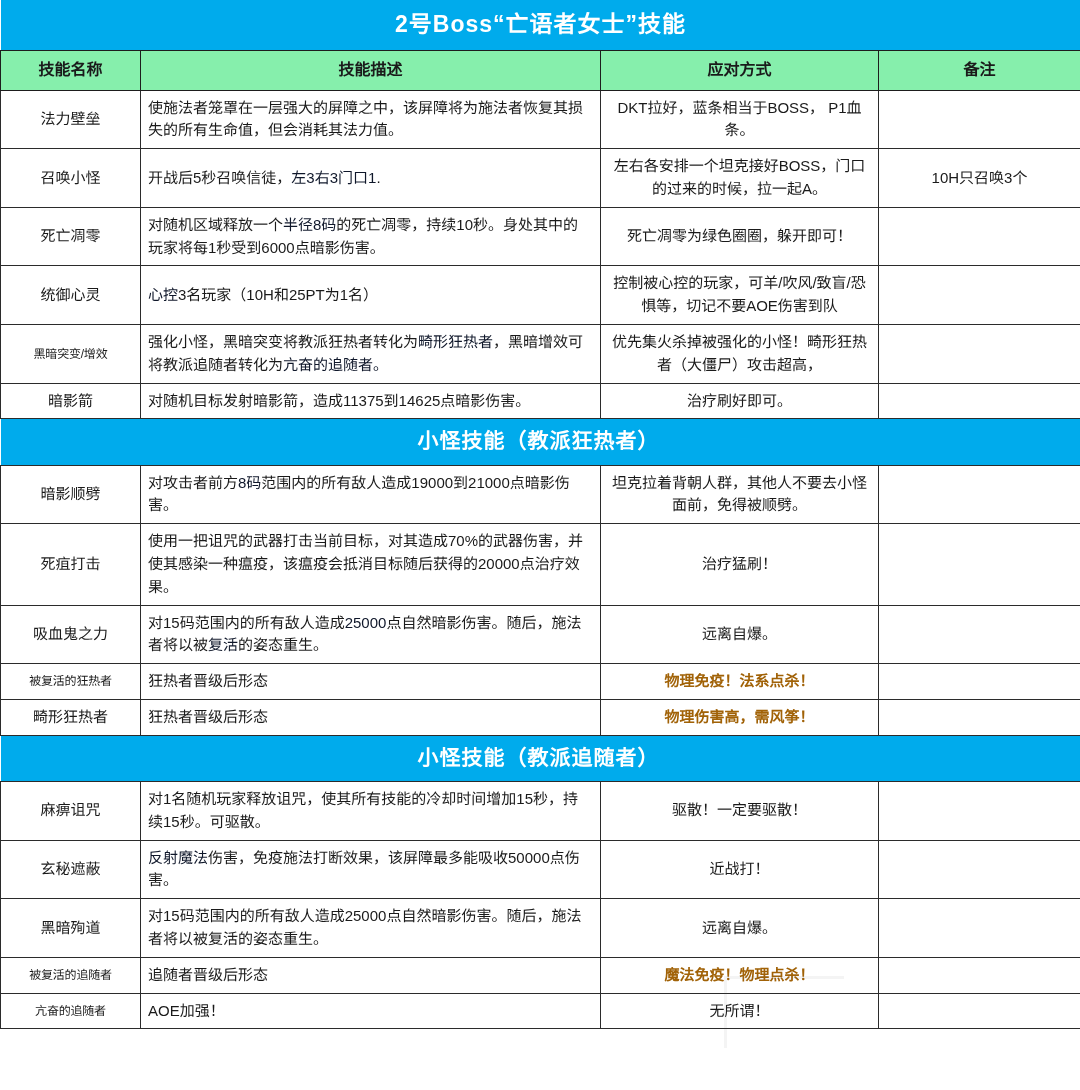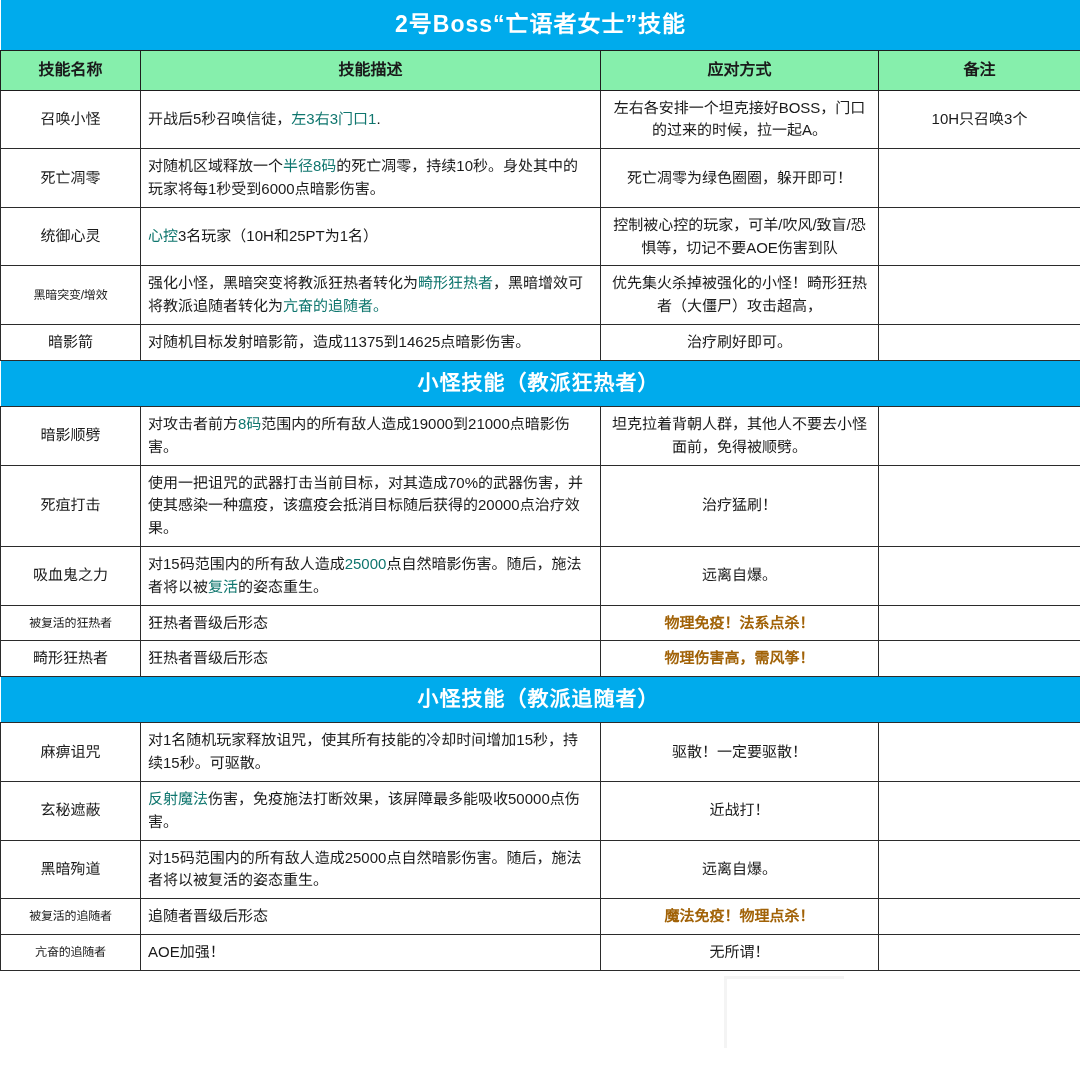--- a/index.html
+++ b/index.html
@@ -90,21 +90,21 @@
     text-align: center;
   }
 
   
   td.clipped .clipwrap {
     max-height: 3.1em;
     overflow: hidden;
     display: block;
   }
 
-  .hl { color: #0f766e; }
+  .hl { color: #0f172a; }
 
   
   .watermark {
     position: absolute;
     right: 52px;
     bottom: 42px;
     width: 120px;
     height: 72px;
     opacity: 0.06;
     background:
@@ -128,20 +128,26 @@
         <tr class="banner main">
           <td class="" colspan="4">2号Boss“亡语者女士”技能</td>
         </tr>
         <tr class="colhead">
           <td class="">技能名称</td>
           <td class="">技能描述</td>
           <td class="">应对方式</td>
           <td class="">备注</td>
         </tr>
         <tr class="datarow">
+          <td class="cell-name">法力壁垒</td>
+          <td class="cell-desc"><span>使施法者笼罩在一层强大的屏障之中，该屏障将为施法者恢复其损失的所有生命值，但会消耗其法力值。</span></td>
+          <td class="cell-resp">DKT拉好，蓝条相当于BOSS，  P1血条。</td>
+          <td class="cell-note"></td>
+        </tr>
+        <tr class="datarow">
           <td class="cell-name">召唤小怪</td>
           <td class="cell-desc"><span>开战后5秒召唤信徒，</span><span class="hl">左3右3门口1</span><span>.</span></td>
           <td class="cell-resp">左右各安排一个坦克接好BOSS，门口的过来的时候，拉一起A。</td>
           <td class="cell-note">10H只召唤3个</td>
         </tr>
         <tr class="datarow">
           <td class="cell-name">死亡凋零</td>
           <td class="cell-desc"><span>对随机区域释放一个</span><span class="hl">半径8码</span><span>的死亡凋零，持续10秒。身处其中的玩家将每1秒受到6000点暗影伤害。</span></td>
           <td class="cell-resp">死亡凋零为绿色圈圈，躲开即可！</td>
           <td class="cell-note"></td>

